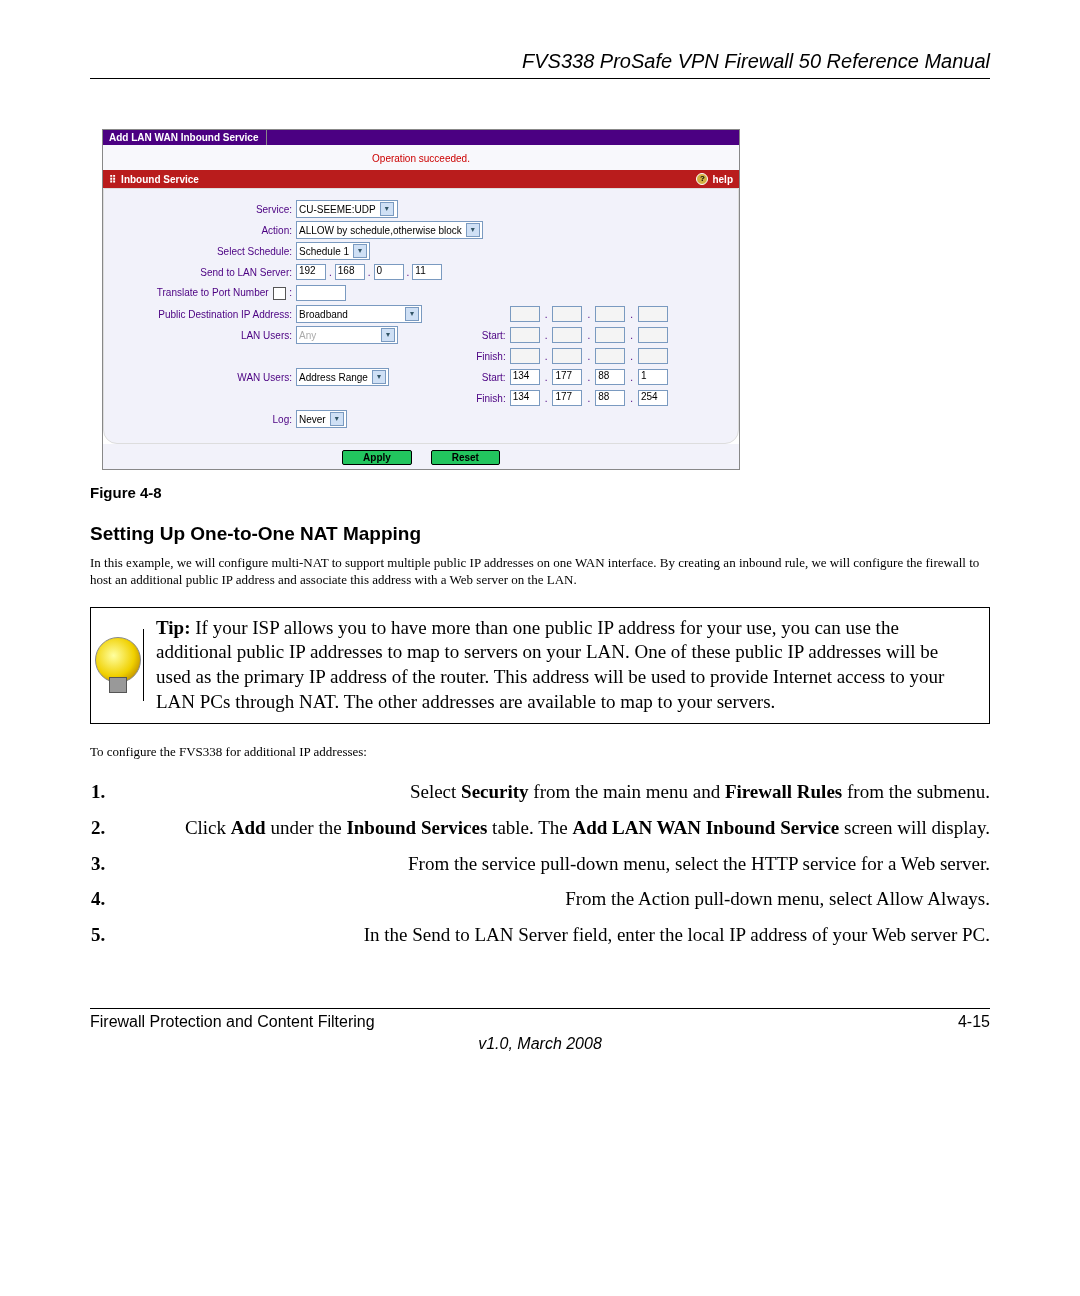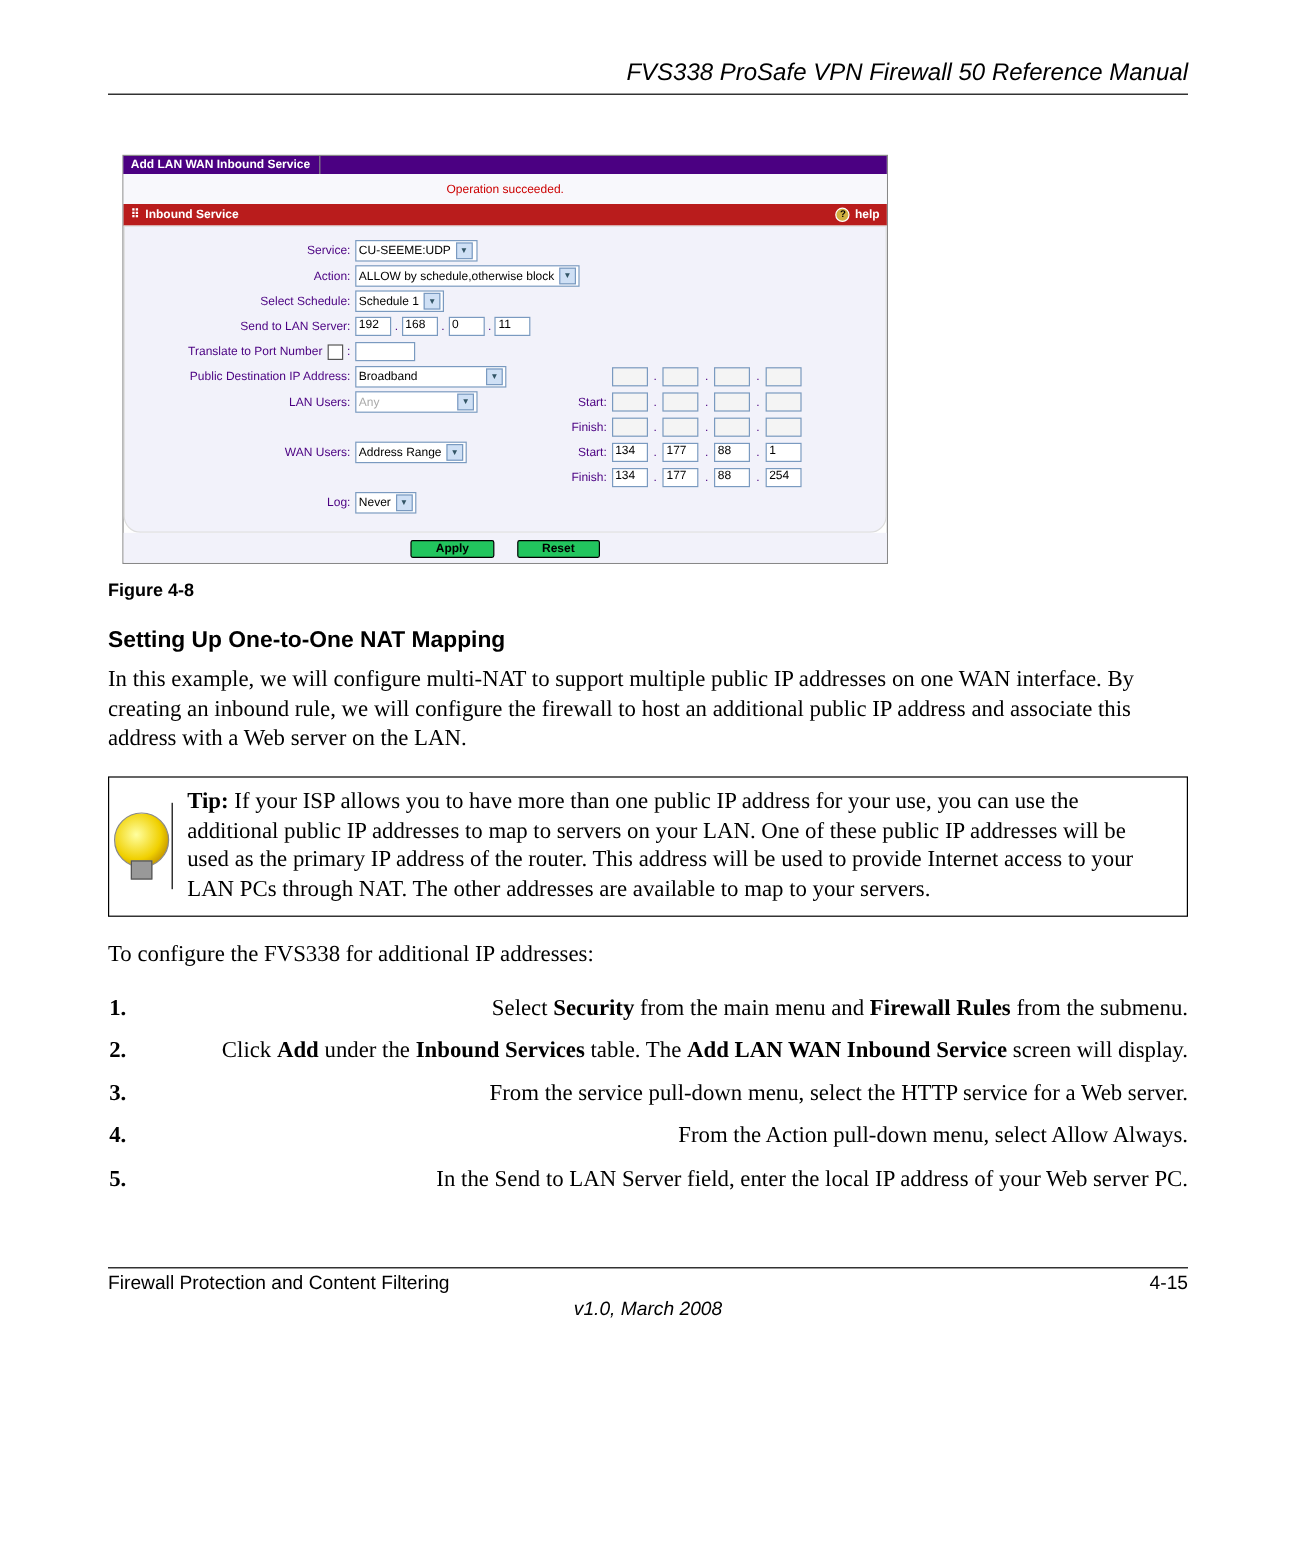--- a/index.html
+++ b/index.html
@@ -113,21 +113,21 @@
     border: 1px solid #000;
     font-weight: bold;
     font-size: 10px;
     color: #000;
     padding: 1px 20px;
     margin: 0 8px;
     border-radius: 2px;
   }
   .fig-label { font-family: Arial, sans-serif; font-weight: bold; font-size: 15px; margin: 14px 0 14px 0; }
   .section-heading { font-family: Arial, sans-serif; font-weight: bold; font-size: 19px; margin: 22px 0 10px 0; }
-  .para { font-size: 19px; line-height: 1.3; margin: 0 0 18px 0; }
+  .para { font-size: 13px; line-height: 1.3; margin: 0 0 18px 0; }
   .tip-box {
     border: 1px solid #000;
     display: flex;
     margin: 0 0 20px 0;
     align-items: center;
   }
   .tip-icon-cell {
     width: 62px; border-right: 1px solid #000;
     display: flex; align-items: flex-start; justify-content: center; padding: 8px 4px;
   }

